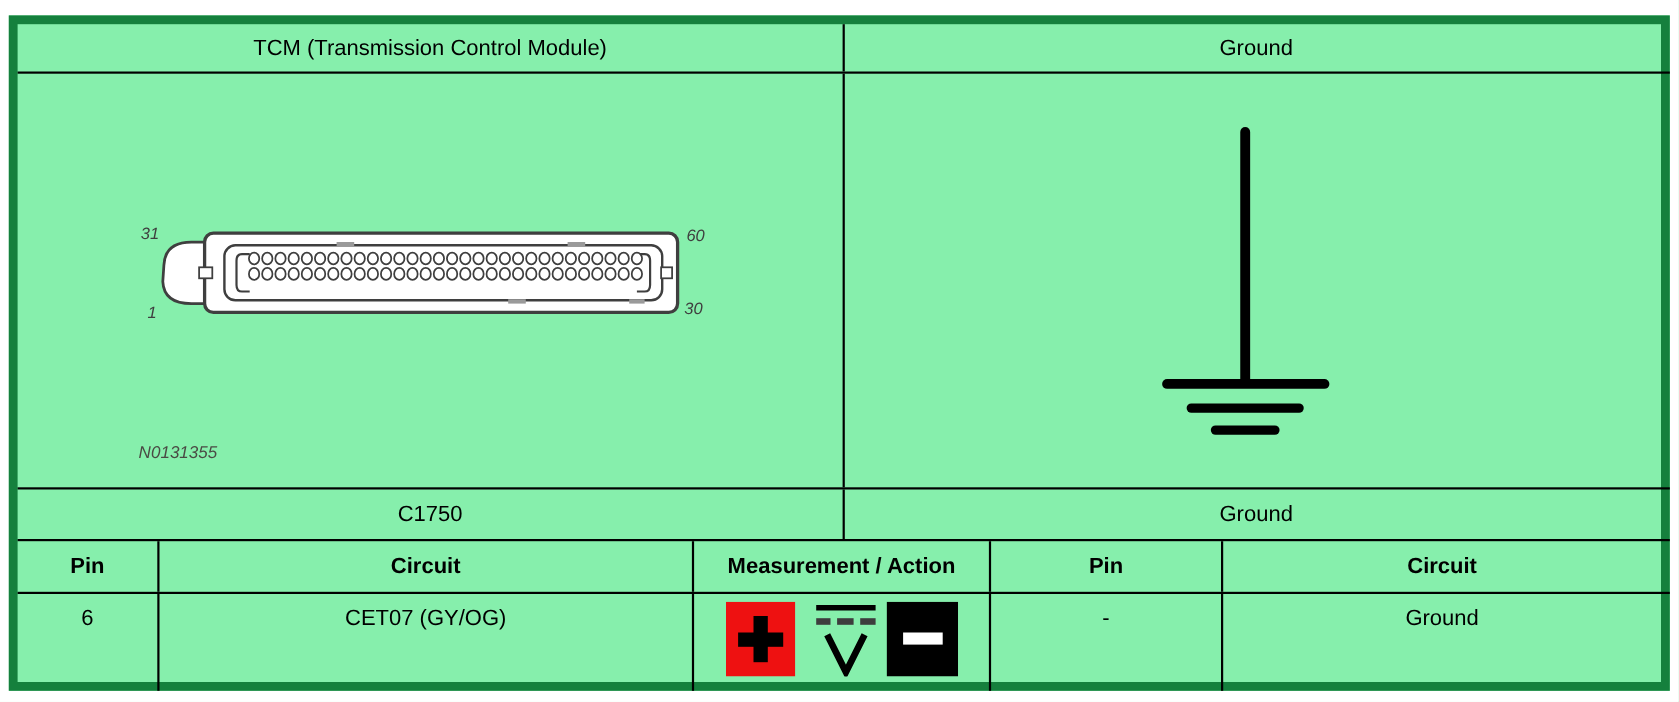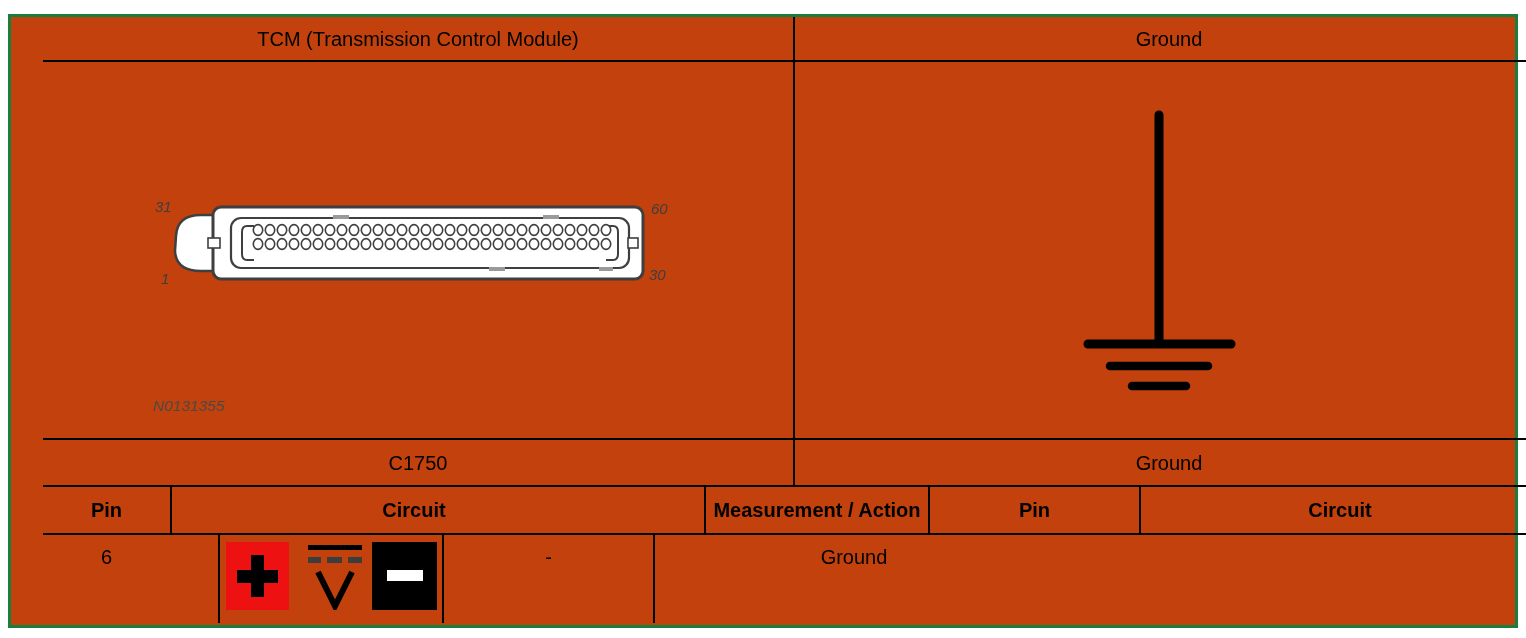--- a/index.html
+++ b/index.html
@@ -1,34 +1,34 @@
 <!DOCTYPE html>
 <html><head>
 <meta charset="utf-8">
 <style>
   html,body { margin:0; padding:0; background:#ffffff; }
   body { width:1526px; height:638px; position:relative; font-family:"Liberation Sans", sans-serif; color:#000; }
   .sheet { position:absolute; left:8px; top:14px; width:1510px; height:614px;
-           border:3px solid #15803d; box-sizing:border-box; background:#c2410c;padding-left:32px; }
+           border:8px solid #15803d; box-sizing:border-box; background:#86efac; }
   .row { display:flex; width:1502px; }
   .r1 { height:43px; border-bottom:2px solid #000; }
   .r2 { height:376px; border-bottom:2px solid #000;font-style:italic; }
   .r3 { height:45px; border-bottom:2px solid #000; }
   .r4 { height:46px; border-bottom:2px solid #000;font-weight:bold; }
   .r5 { height:88px; }
   .cell { box-sizing:border-box; display:flex; align-items:center; justify-content:center;
           font-size:20px; line-height:1.1; }
   .half { width:750px; flex:none; }
   .vline { border-left:2px solid #000; }
   .imgcell { position:relative; align-items:stretch; justify-content:flex-start; }
   .imgcell svg { position:absolute; left:0; top:0; }
   
   .c-pin-l   { width:127px; flex:none; }
   .c-cir-l   { width:486px; flex:none; }
-  .c-meas    { width:224px; flex:none;margin-left:48px; }
+  .c-meas    { width:270px; flex:none; }
   .c-pin-r   { width:211px; flex:none; }
   .c-cir-r   { width:400px; flex:none; }
   .r5 .cell { align-items:flex-start; padding-top:11px; }
   .r5 .c-meas { padding-top:7px; }
   .icon-strip { display:flex; align-items:flex-start; gap:0; }
   .icon-strip .gap1 { width:18px; } .icon-strip .gap2 { width:9px; }
   .diagram-text { fill:#3f3f3f; font-family:"Liberation Sans", sans-serif; font-size:15px; }
   .partnum { fill:#4a4a44; font-family:"Liberation Sans", sans-serif; font-size:15.5px; }
 </style>
 </head>
@@ -151,20 +151,21 @@
   <div class="row r4">
     <div class="cell c-pin-l">Pin</div>
     <div class="cell c-cir-l vline">Circuit</div>
     <div class="cell c-meas vline">Measurement / Action</div>
     <div class="cell c-pin-r vline">Pin</div>
     <div class="cell c-cir-r vline">Circuit</div>
   </div>
 
   <div class="row r5">
     <div class="cell c-pin-l">6</div>
+    <div class="cell c-cir-l vline">CET07 (GY/OG)</div>
     <div class="cell c-meas vline">
       <div class="icon-strip">
         <svg width="63" height="68" viewBox="0 0 63 68">
           <rect class="bg" x="0" y="0" width="63" height="68" fill="#ee1111"></rect>
           <rect x="25" y="13" width="13" height="42" fill="#000"></rect>
           <rect x="11" y="28" width="41" height="13" fill="#000"></rect>
         </svg>
         <div class="gap1"></div>
         <svg width="56" height="68" viewBox="0 0 56 68">
           <rect x="1" y="3" width="54" height="5" fill="#000"></rect>

